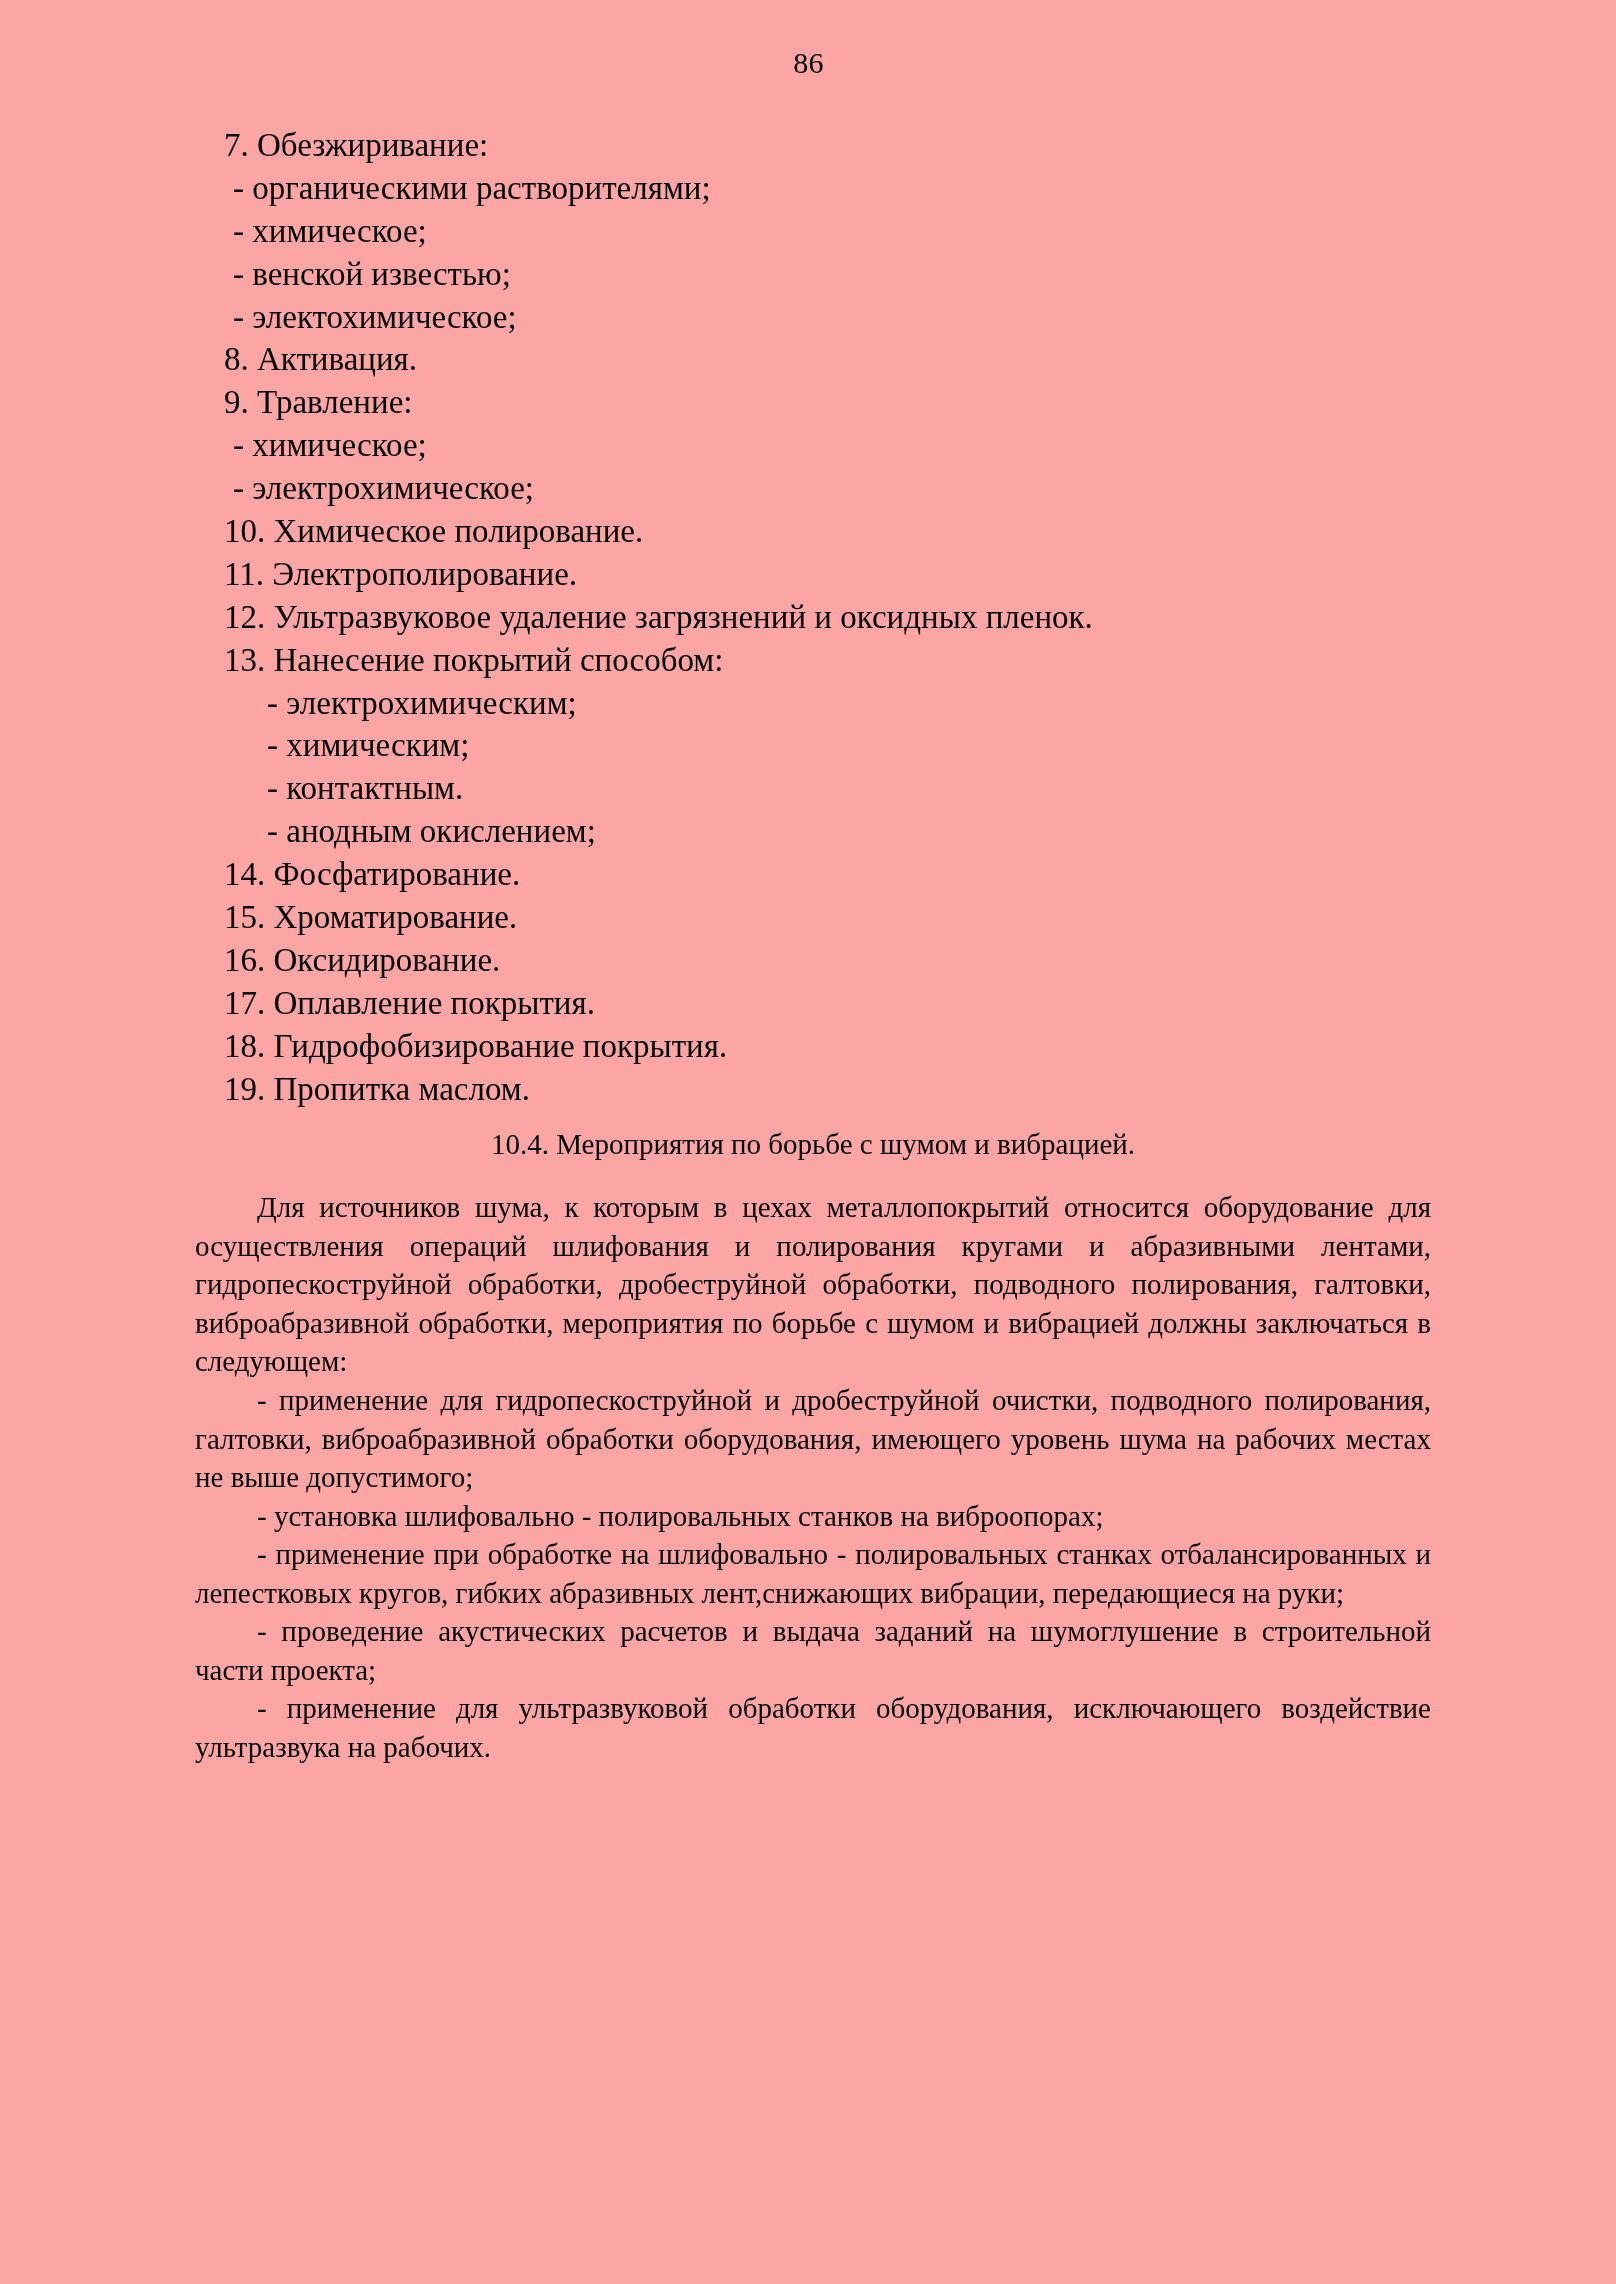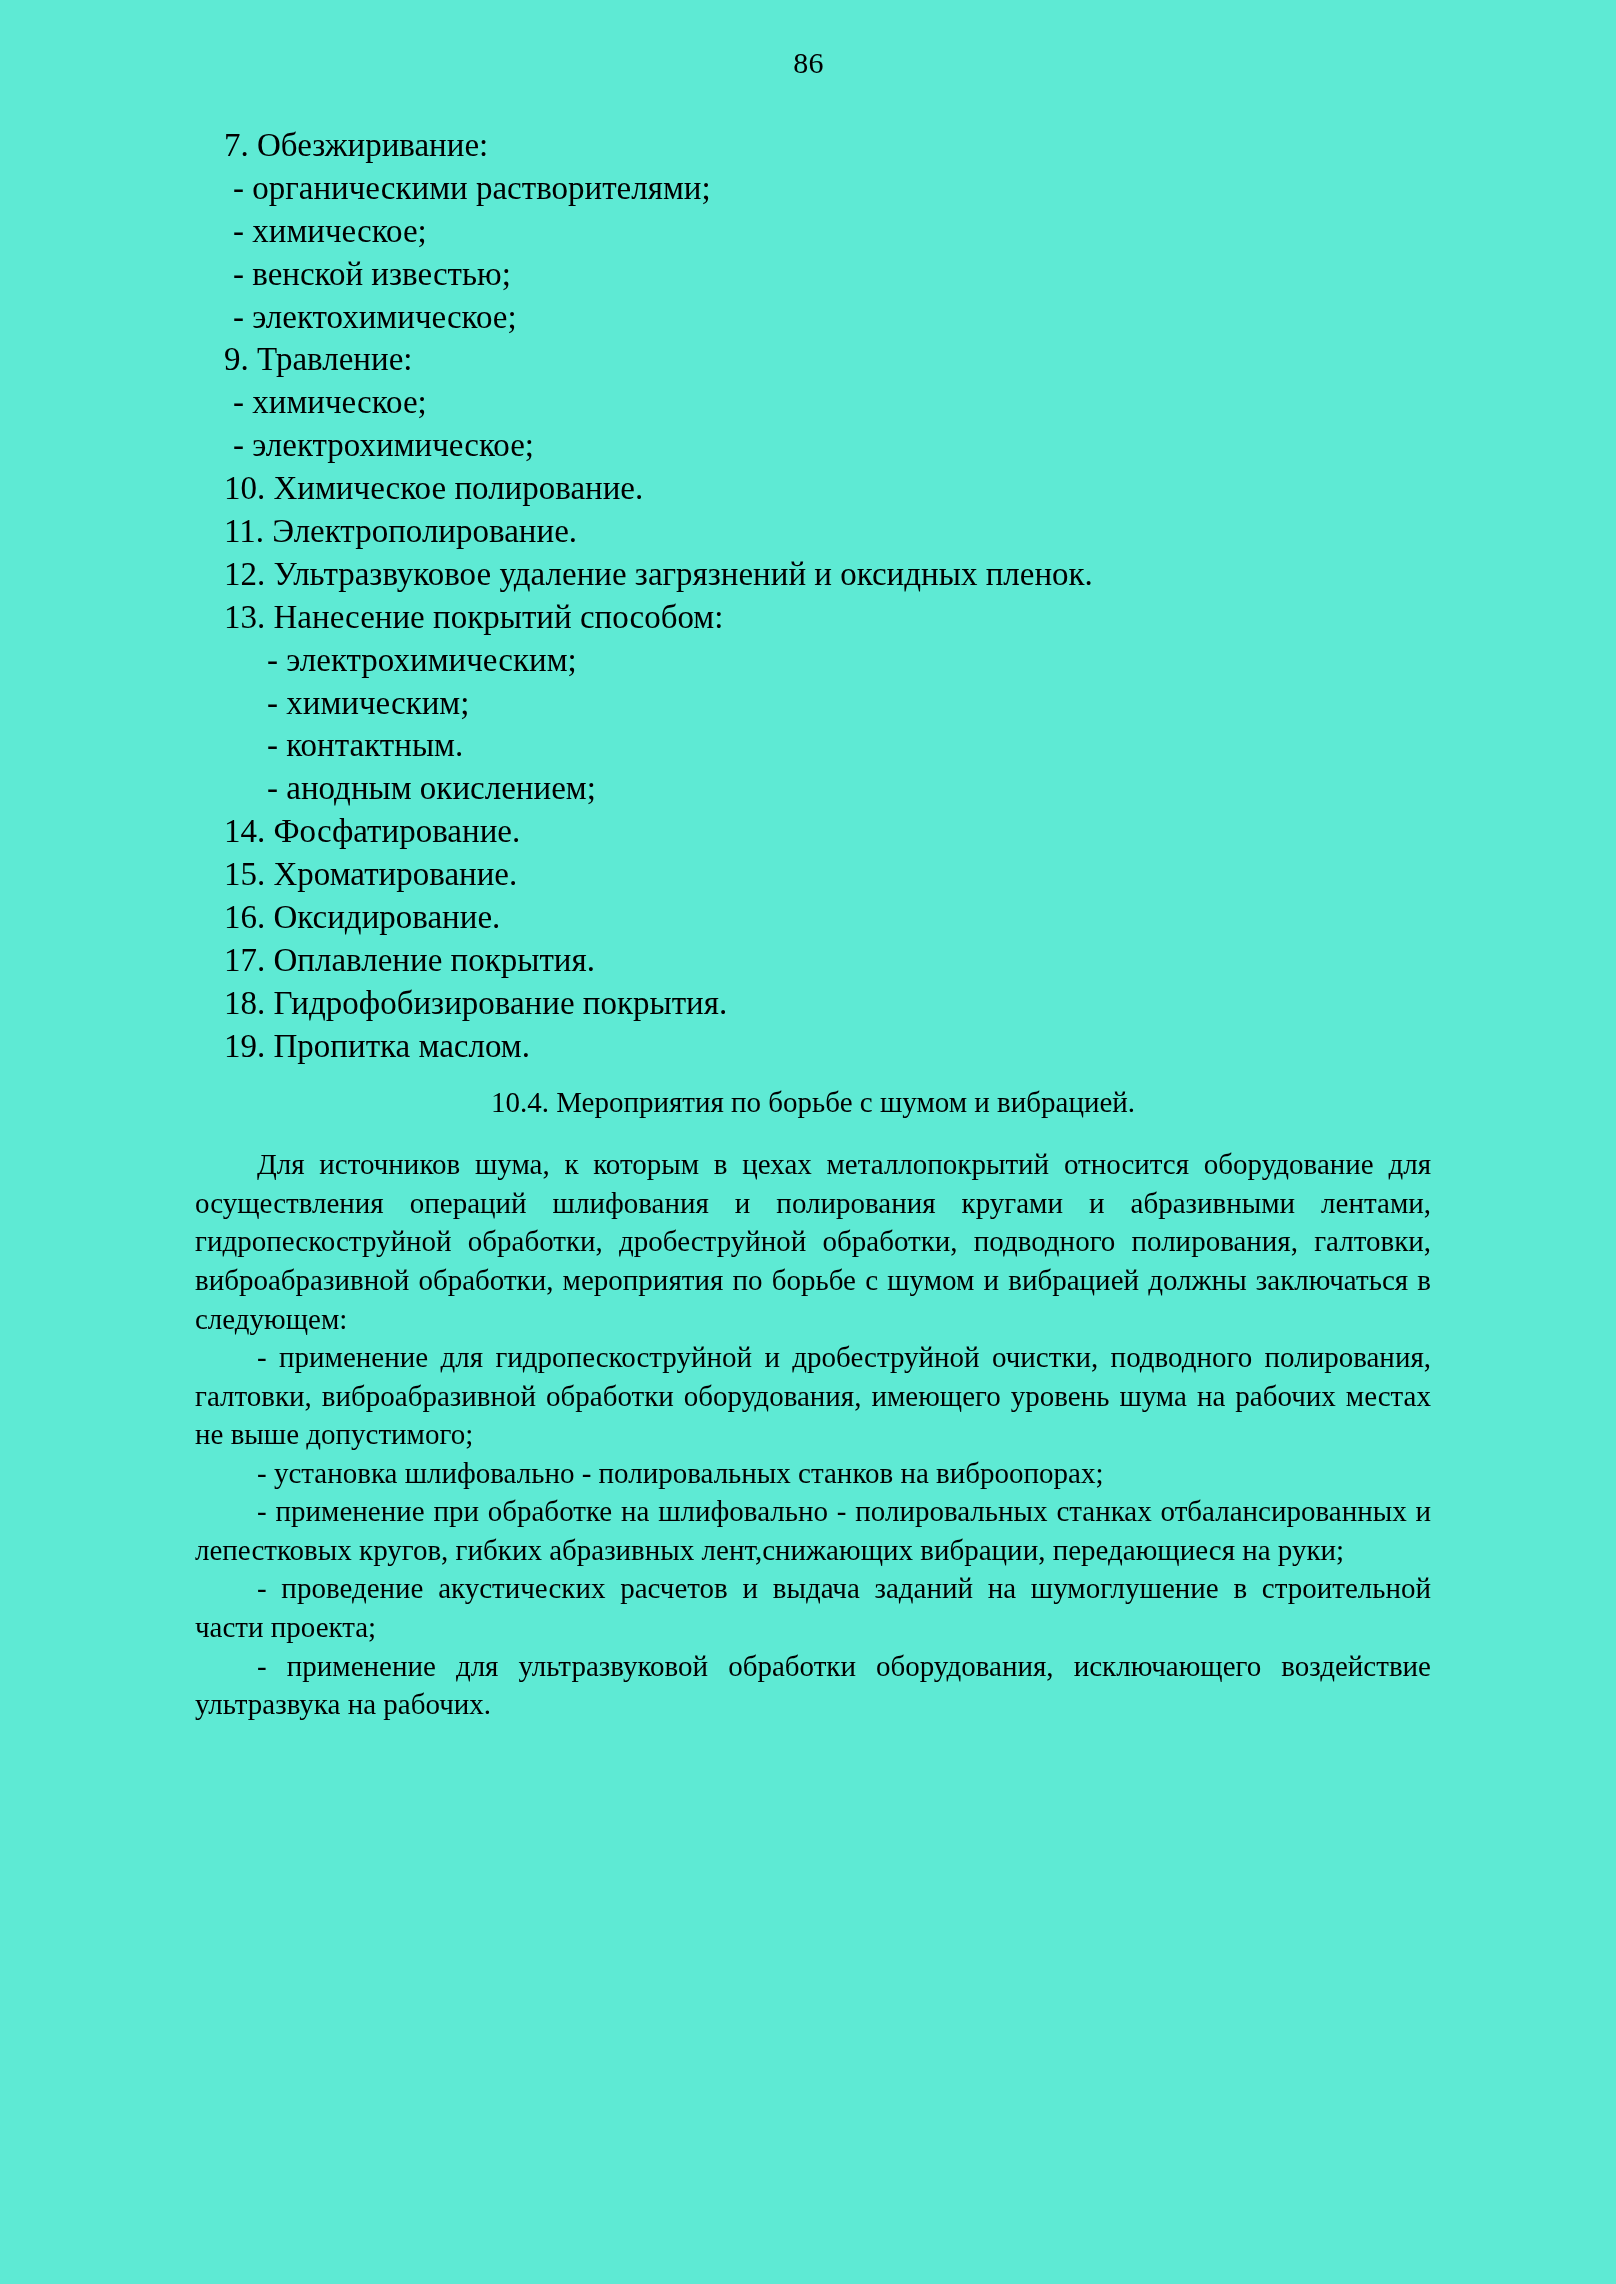--- a/index.html
+++ b/index.html
@@ -4,21 +4,21 @@
 <style>
   html, body {
     margin: 0;
     padding: 0;
     background: #ffffff;
   }
   .page {
     position: relative;
     width: 1617px;
     height: 2284px;
-    background: #5eead4;
+    background: #fca5a5;
     font-family: "Liberation Serif", "DejaVu Serif", serif;
     color: #000000;
     box-sizing: border-box;
     overflow: hidden;
   }
   .page-number {
     position: absolute;
     top: 46px;
     left: 0;
     width: 100%;
@@ -78,20 +78,21 @@
   <div class="page-number">86</div>
 
   <div class="content">
 
     <ul class="list" id="process-list">
         <li class="list-item level-1">7. Обезжиривание:</li>
         <li class="list-item sub">- органическими растворителями;</li>
         <li class="list-item sub">- химическое;</li>
         <li class="list-item sub">- венской известью;</li>
         <li class="list-item sub">- электохимическое;</li>
+        <li class="list-item level-1">8. Активация.</li>
         <li class="list-item level-1">9. Травление:</li>
         <li class="list-item sub">- химическое;</li>
         <li class="list-item sub">- электрохимическое;</li>
         <li class="list-item level-1">10. Химическое полирование.</li>
         <li class="list-item level-1">11. Электрополирование.</li>
         <li class="list-item level-1">12. Ультразвуковое удаление загрязнений и оксидных пленок.</li>
         <li class="list-item level-1">13. Нанесение покрытий способом:</li>
         <li class="list-item sub2">- электрохимическим;</li>
         <li class="list-item sub2">- химическим;</li>
         <li class="list-item sub2">- контактным.</li>

